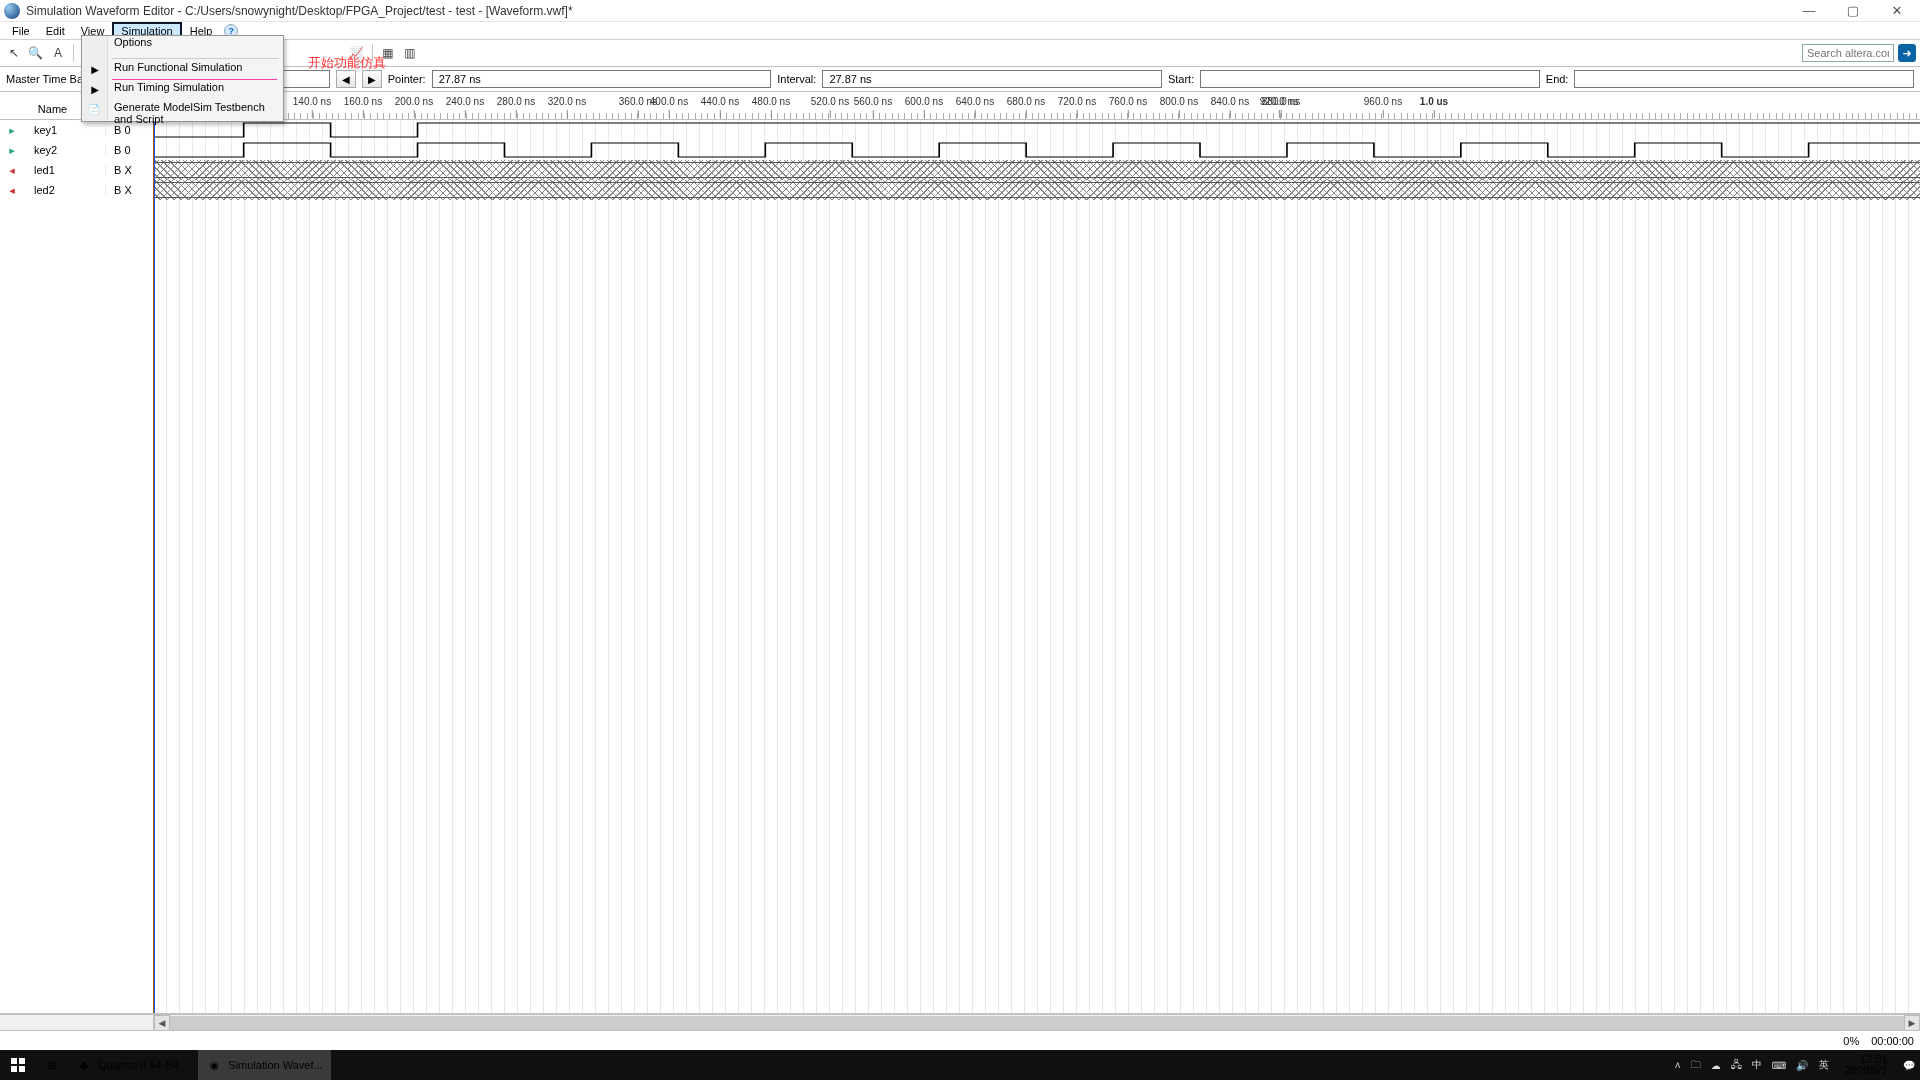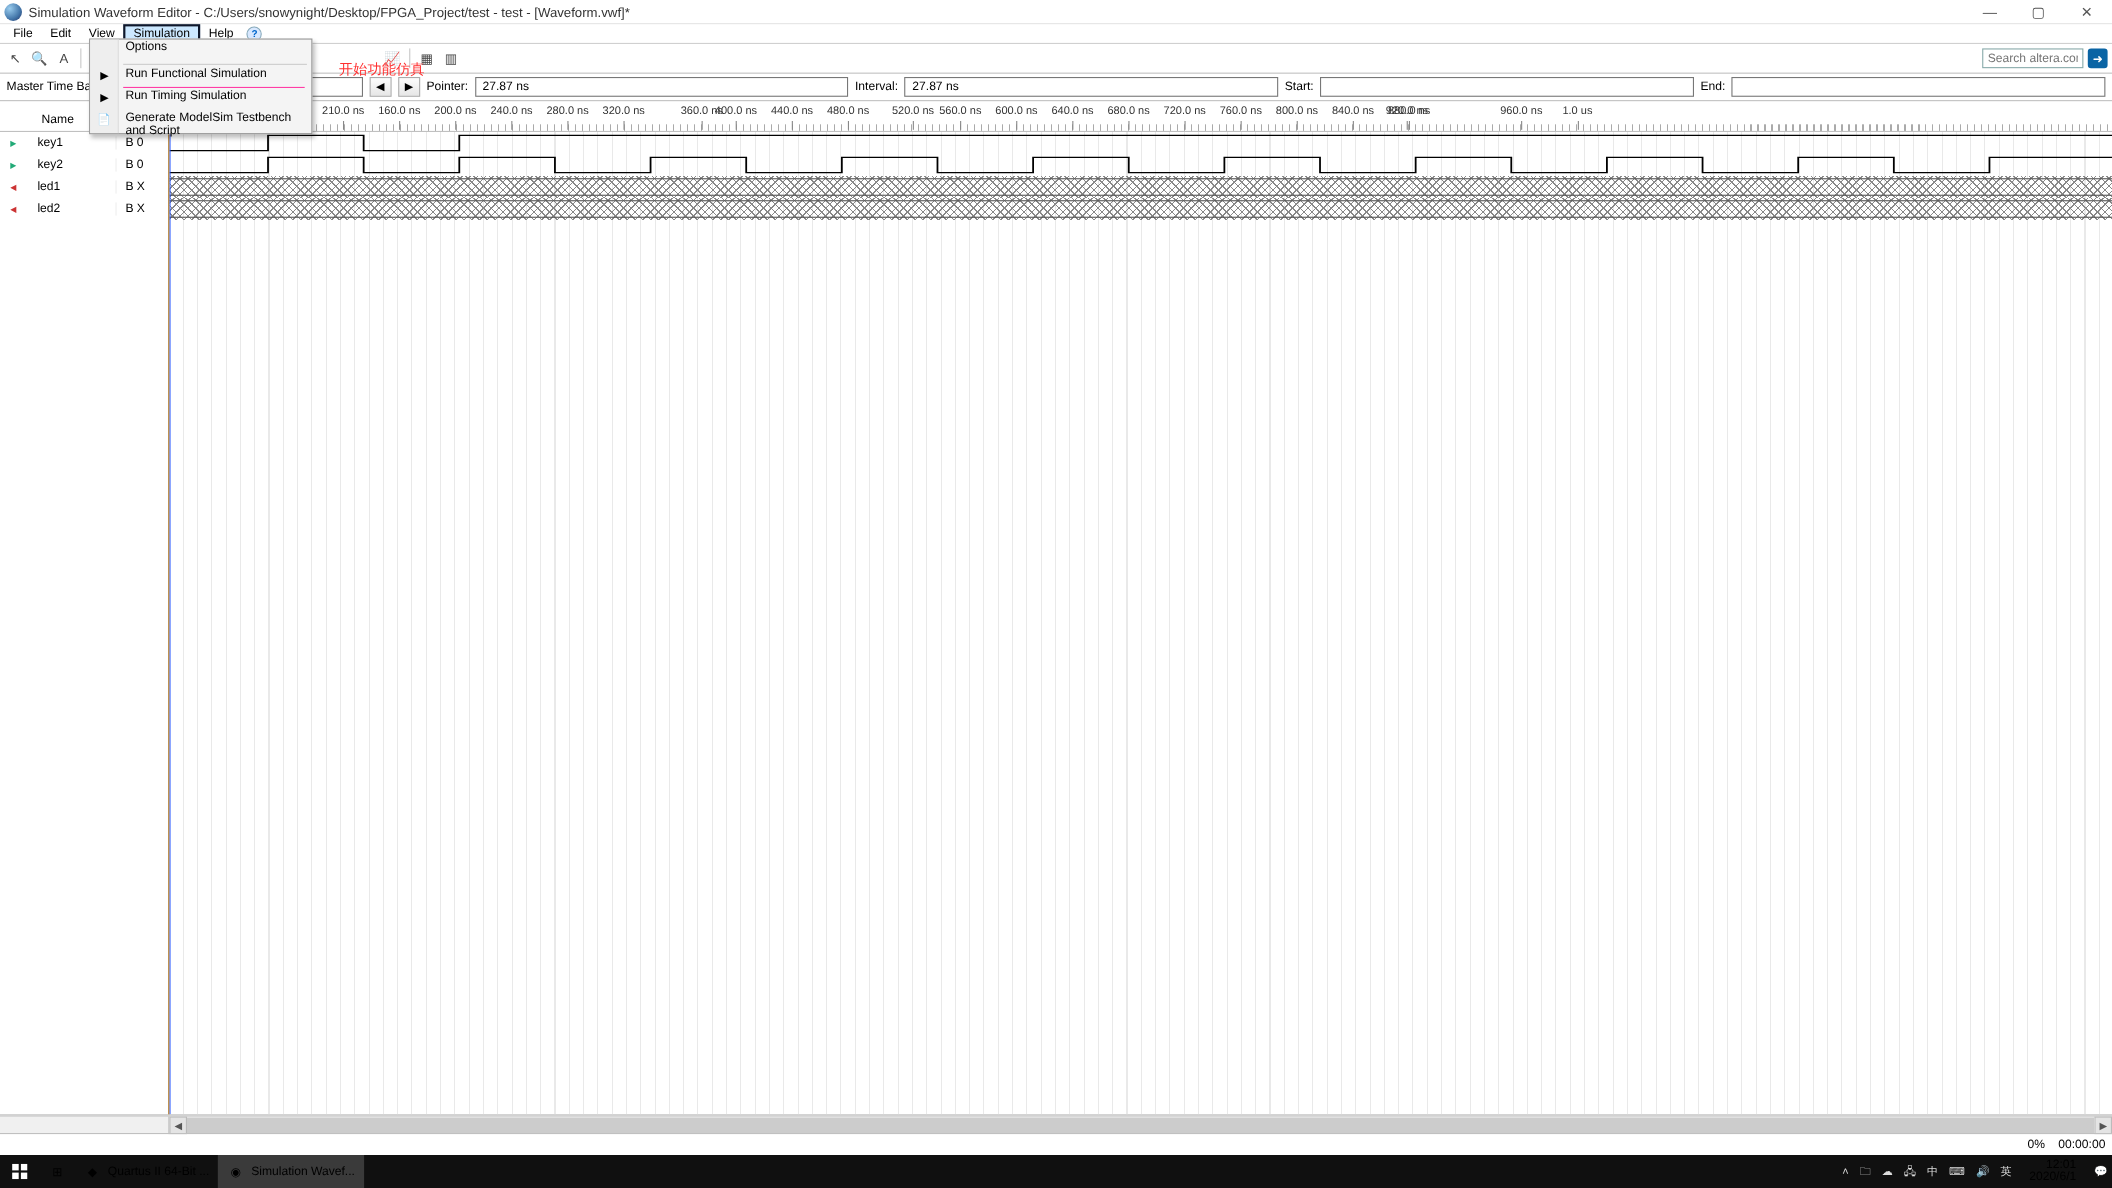--- a/index.html
+++ b/index.html
@@ -182,21 +182,21 @@
             <div class="vl">B X</div>
           </div>
         </div>
     </div>
 
     <div class="wave-wrap">
       <div class="ruler">
         <div class="ruler-inner" id="ruler-inner">
           <div class="cursor-zero">0 ps</div>
           <div class="minor-ticks"></div>
-        <div class="tick" style="left: 158px;">210.0 ns</div>
+        <div class="tick" style="left: 158px;">140.0 ns</div>
             <div class="tick" style="left: 209px;">160.0 ns</div>
             <div class="tick" style="left: 260px; text-align: right;">200.0 ns</div>
             <div class="tick" style="left: 311px;">240.0 ns</div>
             <div class="tick" style="left: 362px;">280.0 ns</div>
             <div class="tick" style="left: 413px;">320.0 ns</div>
             <div class="tick" style="left: 484px;">360.0 ns</div>
             <div class="tick" style="left: 515px;">400.0 ns</div>
             <div class="tick" style="left: 566px;">440.0 ns</div>
             <div class="tick" style="left: 617px;">480.0 ns</div>
             <div class="tick" style="left: 676px; text-align: right;">520.0 ns</div>
@@ -204,21 +204,21 @@
             <div class="tick" style="left: 770px;">600.0 ns</div>
             <div class="tick" style="left: 821px;">640.0 ns</div>
             <div class="tick" style="left: 872px;">680.0 ns</div>
             <div class="tick" style="left: 923px;">720.0 ns</div>
             <div class="tick" style="left: 974px;">760.0 ns</div>
             <div class="tick" style="left: 1025px; text-align: center;">800.0 ns</div>
             <div class="tick" style="left: 1076px;">840.0 ns</div>
             <div class="tick" style="left: 1127px;">880.0 ns</div>
             <div class="tick" style="left: 1125px;">920.0 ns</div>
             <div class="tick" style="left: 1229px;">960.0 ns</div>
-            <div class="tick" style="left: 1280px;">1.0 us</div>
+            <div class="tick" style="left: 1280px; font-weight: bold;">1.0 us</div>
           </div>
       </div>
       <div class="wave-area">
         <div class="grid"></div>
         <div class="cursor-line"></div>
         <div class="sig-row" style="top:0">
           <svg viewBox="0 0 1300 20" preserveAspectRatio="none">
             <path d="M0 17 H66 V3 H130 V17 H194 V3 H1300" stroke="#000" fill="none" stroke-width="1.2"></path>
           </svg>
         </div>

